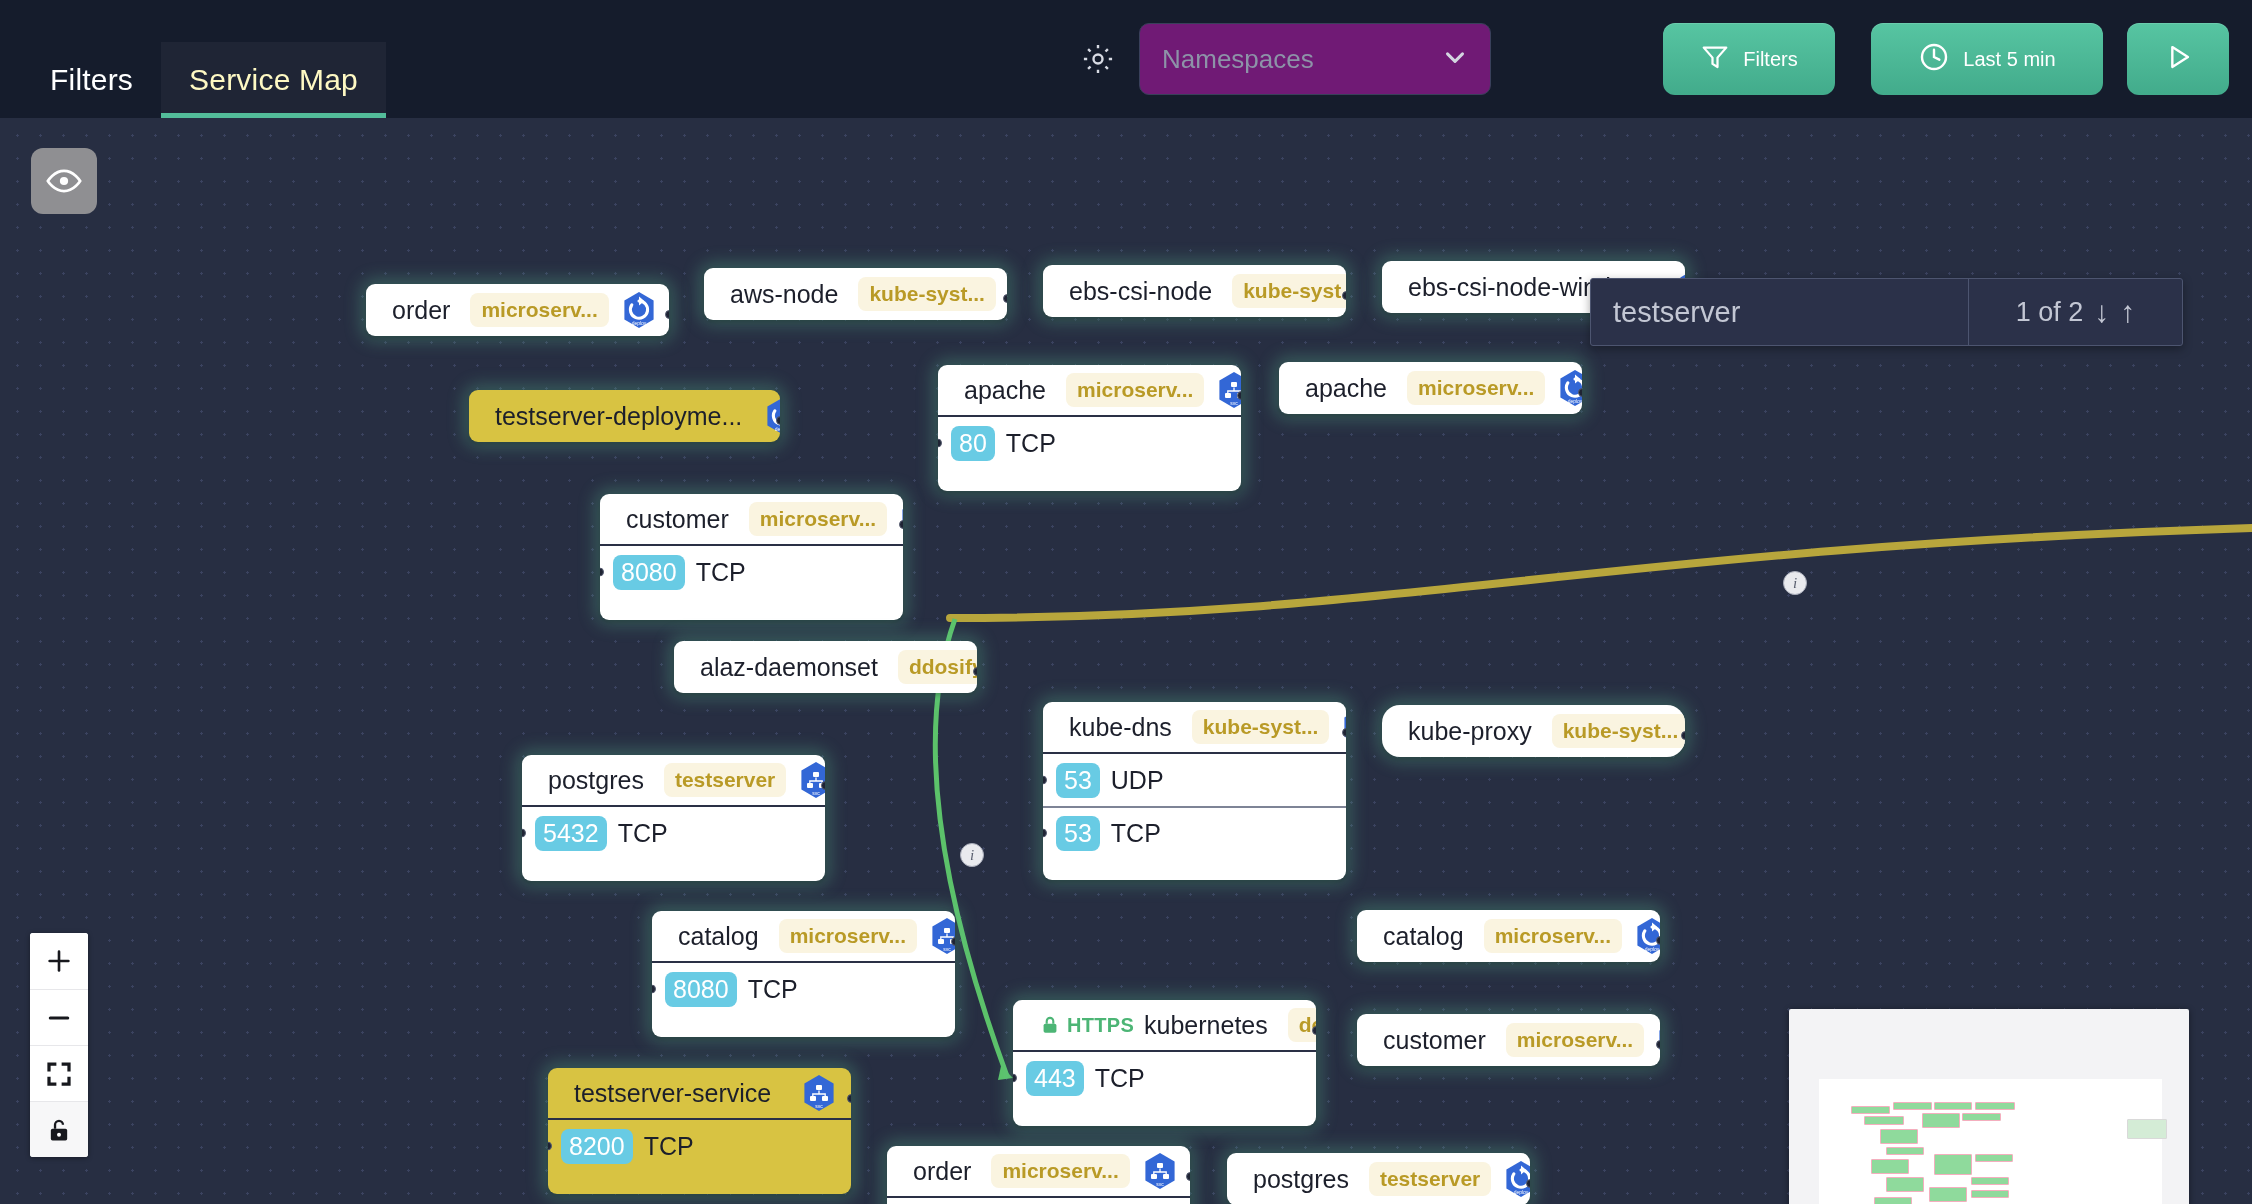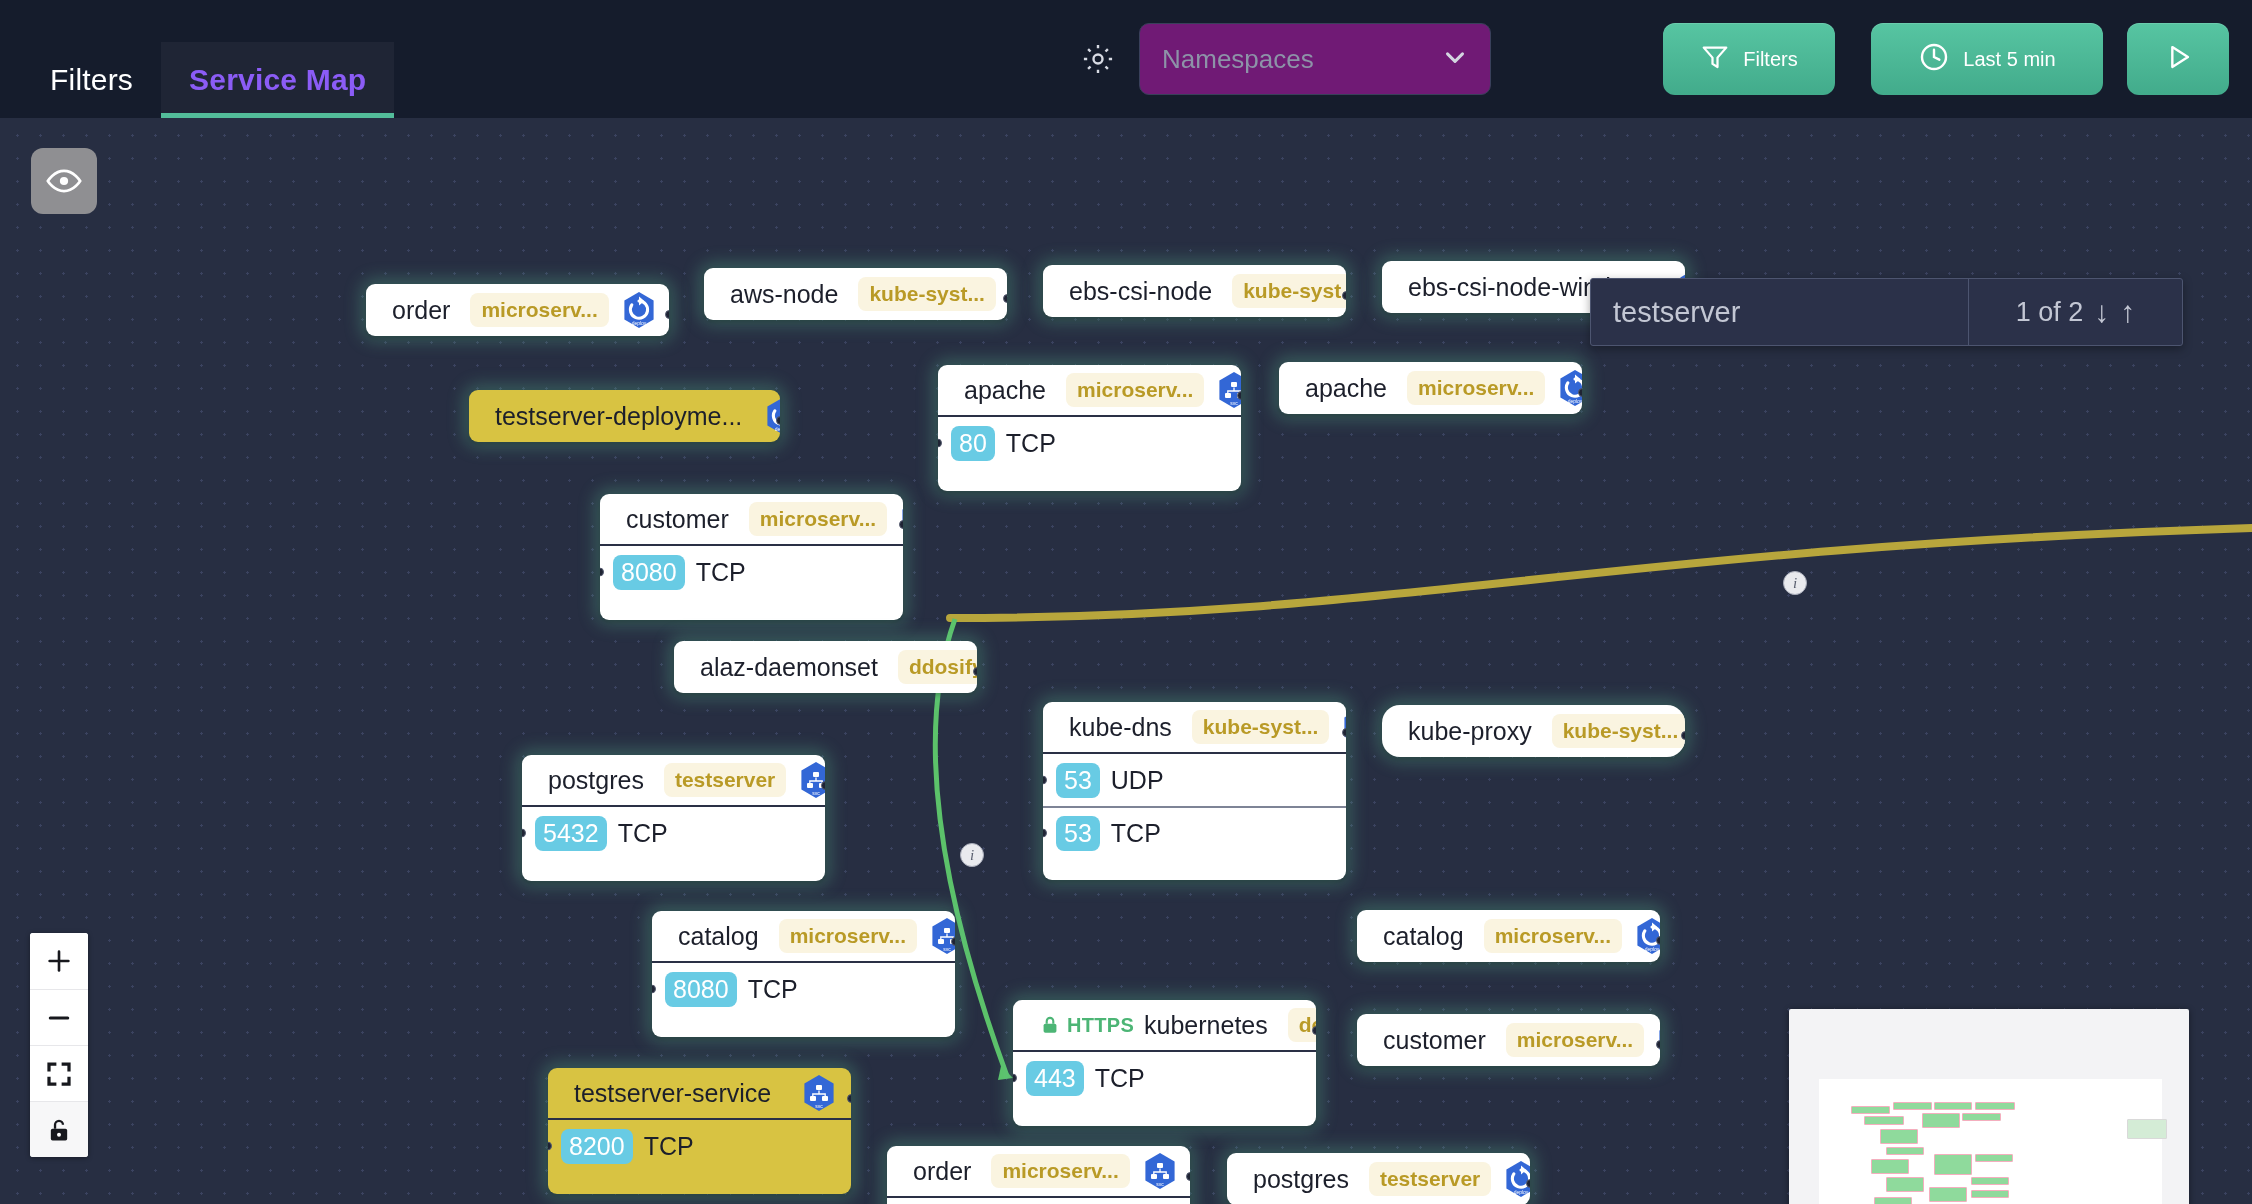--- a/index.html
+++ b/index.html
@@ -20,21 +20,21 @@
   }
   #header-left { display: flex; align-items: flex-end; height: 118px; padding-left: 22px; }
   .nav-tab {
     position: relative;
     font-size: 30px; letter-spacing: .2px;
     padding: 0 28px; height: 76px; display: flex; align-items: center;
     color: #ffffff; cursor: pointer;
   }
   .nav-tab.metrics { color:#ffffff; }
   .nav-tab.active {
-    color: #8b5cf6; background: rgba(255,255,255,.045); font-weight: bold;
+    color: #fef9c3; background: rgba(255,255,255,.045);
   }
   .nav-tab.active::after {
     content:""; position:absolute; left:0; right:0; bottom:0; height:5px;
     background:#53bd9a;
   }
 
   #header-center {
     position:absolute; left: 1075px; top: 0; height:118px;
     display:flex; align-items:center; gap: 18px;
   }

